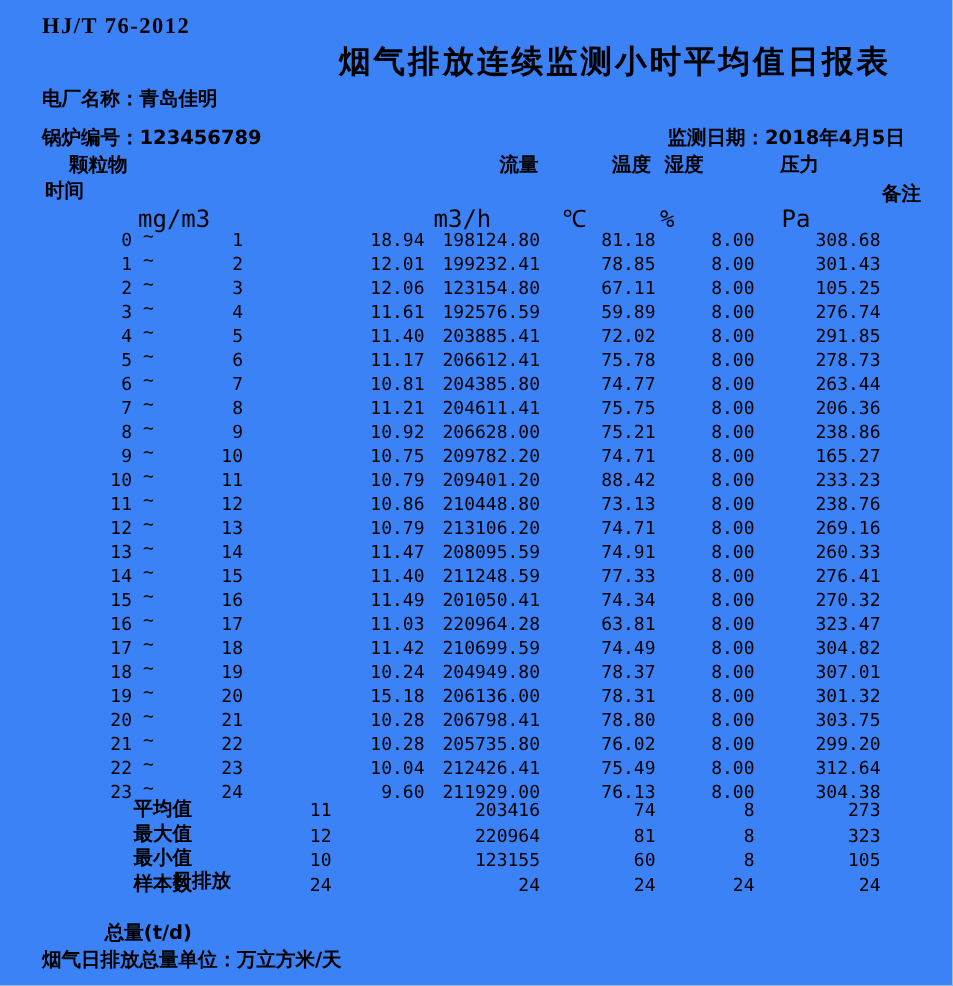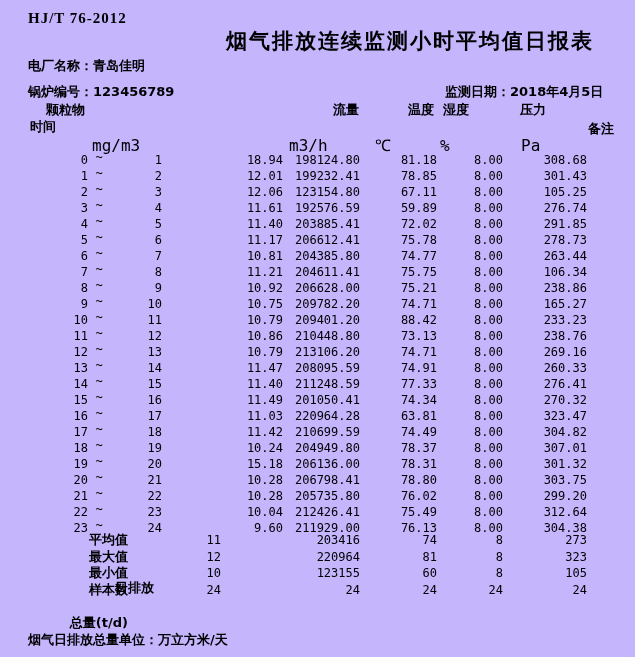--- a/index.html
+++ b/index.html
@@ -1,19 +1,19 @@
 <!DOCTYPE html>
 <html><head>
 <meta charset="utf-8">
 <style>
   html,body { margin:0; padding:0; background:#e8e8e8; }
   .page {
     position: relative;
     width: 635px; height: 657px;
-    background: #c4b5fd;
+    background: #3b82f6;
     color: #000000;
     overflow: hidden;
     font-family: "DejaVu Sans", sans-serif;
   }
   .abs { position: absolute; white-space: pre; }
   .cn  { font-family: "DejaVu Sans", sans-serif; font-weight: bold; font-size: 13px; }
   .num { font-family: "DejaVu Sans Mono", monospace; font-weight: normal; font-size: 16px; }
   .standard {
     font-family: "Liberation Serif", serif;
     font-weight: bold; font-size: 15px; letter-spacing: 1px;
@@ -142,21 +142,21 @@
     <span class="cell c-press">263.44</span>
   </div>
       <div class="row" style="top: 265px;">
     <span class="cell c-start">7</span>
     <span class="cell c-tilde">~</span>
     <span class="cell c-end">8</span>
     <span class="cell c-pm">11.21</span>
     <span class="cell c-flow">204611.41</span>
     <span class="cell c-temp">75.75</span>
     <span class="cell c-hum">8.00</span>
-    <span class="cell c-press">106.34</span>
+    <span class="cell c-press">206.36</span>
   </div>
       <div class="row" style="top: 281px;">
     <span class="cell c-start">8</span>
     <span class="cell c-tilde">~</span>
     <span class="cell c-end">9</span>
     <span class="cell c-pm">10.92</span>
     <span class="cell c-flow">206628.00</span>
     <span class="cell c-temp">75.21</span>
     <span class="cell c-hum">8.00</span>
     <span class="cell c-press">238.86</span>

